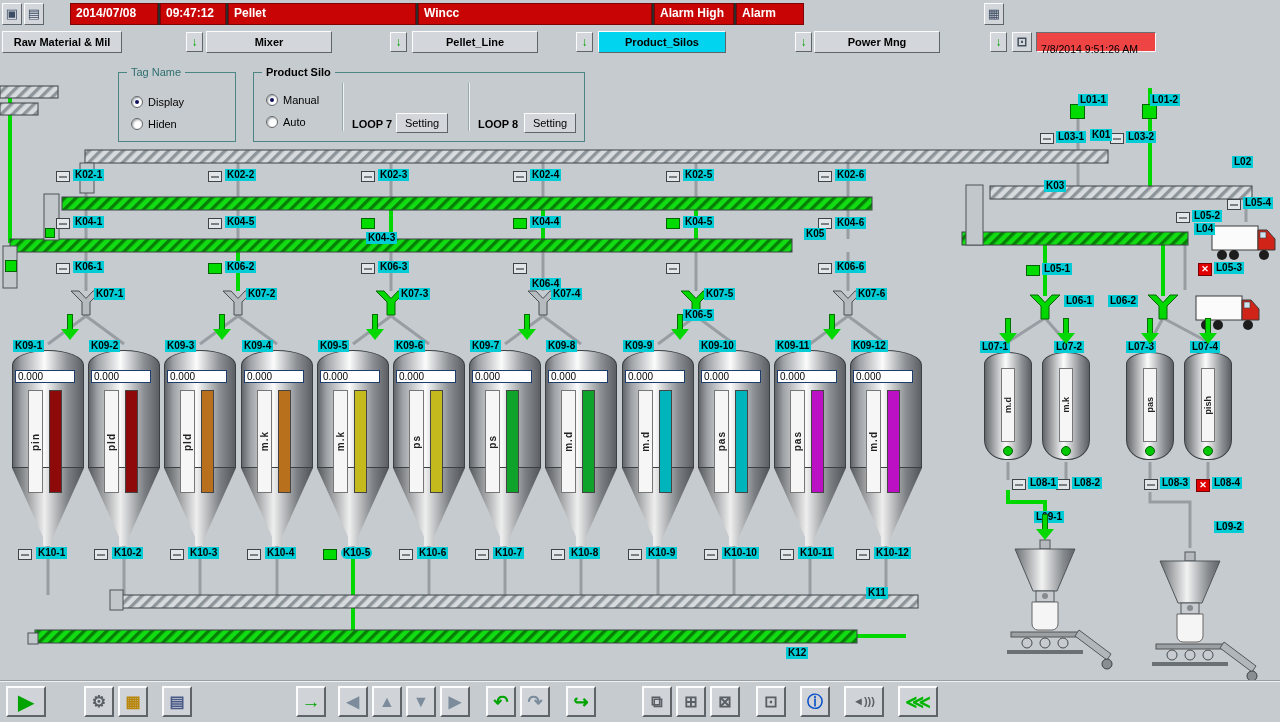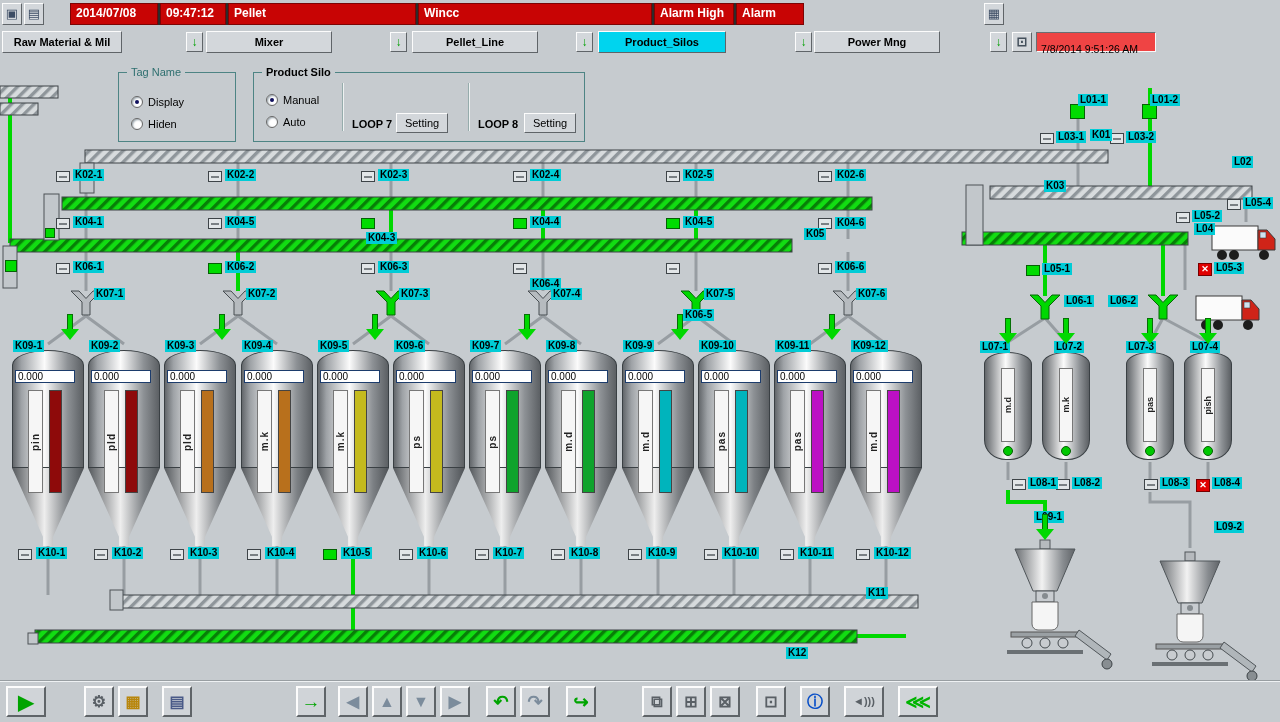--- a/index.html
+++ b/index.html
@@ -210,21 +210,21 @@
         <div class="tag" style="left: 470px; top: 340px;">K09-7</div>
         <div class="tag" style="left: 546px; top: 340px;">K09-8</div>
         <div class="tag" style="left: 623px; top: 340px;">K09-9</div>
         <div class="tag" style="left: 699px; top: 340px;">K09-10</div>
         <div class="tag" style="left: 775px; top: 340px;">K09-11</div>
         <div class="tag" style="left: 851px; top: 340px;">K09-12</div>
         <div class="tag" style="left: 36px; top: 547px;">K10-1</div>
         <div class="tag" style="left: 112px; top: 547px;">K10-2</div>
         <div class="tag" style="left: 188px; top: 547px;">K10-3</div>
         <div class="tag" style="left: 265px; top: 547px;">K10-4</div>
-        <div class="tag" style="left: 341px; top: 547px;">K10-5</div>
+        <div class="tag" style="left: 341px; top: 547px; border-radius: 6px;">K10-5</div>
         <div class="tag" style="left: 417px; top: 547px;">K10-6</div>
         <div class="tag" style="left: 493px; top: 547px;">K10-7</div>
         <div class="tag" style="left: 569px; top: 547px;">K10-8</div>
         <div class="tag" style="left: 646px; top: 547px;">K10-9</div>
         <div class="tag" style="left: 722px; top: 547px;">K10-10</div>
         <div class="tag" style="left: 798px; top: 547px;">K10-11</div>
         <div class="tag" style="left: 874px; top: 547px;">K10-12</div>
         <div class="tag" style="left: 1078px; top: 94px;">L01-1</div>
         <div class="tag" style="left: 1150px; top: 94px;">L01-2</div>
         <div class="tag" style="left: 1056px; top: 131px;">L03-1</div>

